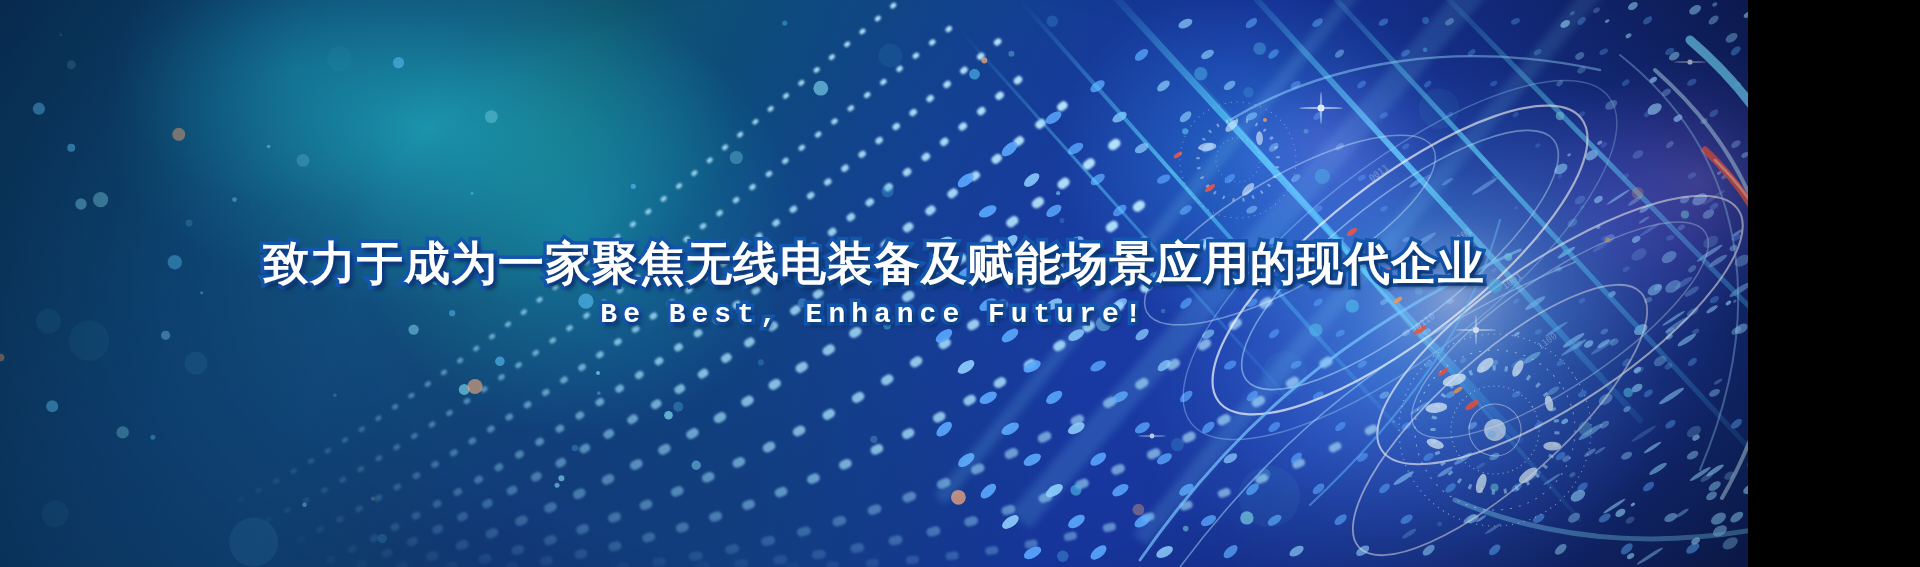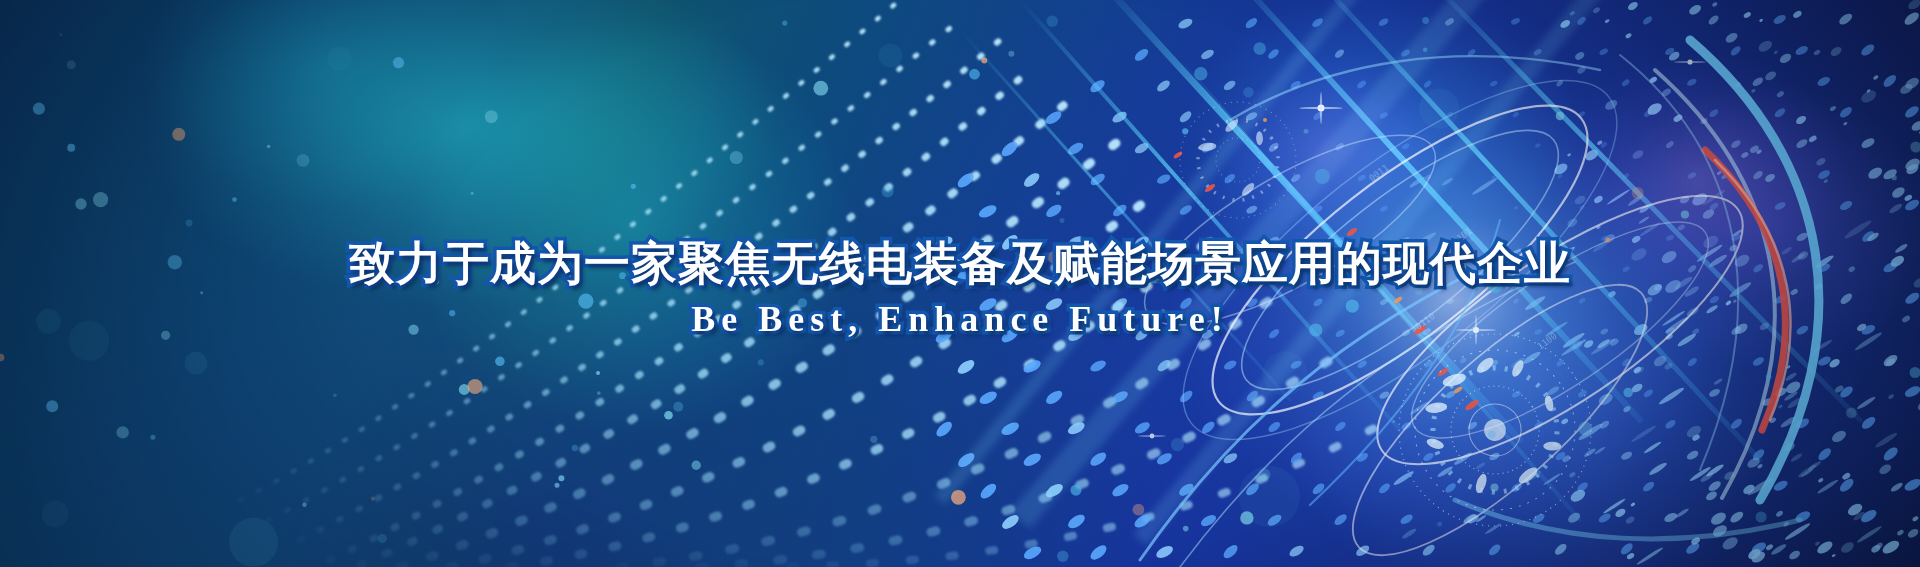--- a/index.html
+++ b/index.html
@@ -2,21 +2,21 @@
 <html><head>
 <meta charset="utf-8">
 <style>
   html, body {
     margin: 0;
     padding: 0;
     background: #000;
   }
   #banner {
     position: relative;
-    width: 1920px;
+    width: 1748px;
     height: 567px;
     overflow: hidden;
     font-family: "Liberation Sans", "DejaVu Sans", sans-serif;
     background: #15803d;
   }
 
   
   .layer { position: absolute; inset: 0; pointer-events: none; }
 
   
@@ -71,23 +71,23 @@
     line-height: 1.18;
     letter-spacing: 1px;
     color: #ffffff;
     -webkit-text-stroke: 7px #1356ad;
     paint-order: stroke fill;
     text-shadow: 3px 4px 4px rgba(3,16,48,0.55);
     white-space: nowrap;
   }
   .headline-en {
     margin-top: 8px;
-    font-family: Liberation Serif, serif;
+    font-family: Liberation Mono, monospace;
     font-weight: 700;
-    font-size: 36px;
+    font-size: 28px;
     line-height: 1.2;
     letter-spacing: 6px;
     color: #ffffff;
     -webkit-text-stroke: 7px #1356ad;
     paint-order: stroke fill;
     text-shadow: 3px 4px 4px rgba(3,16,48,0.55);
     white-space: nowrap;
   }
 
   svg.layer { overflow: visible; }

